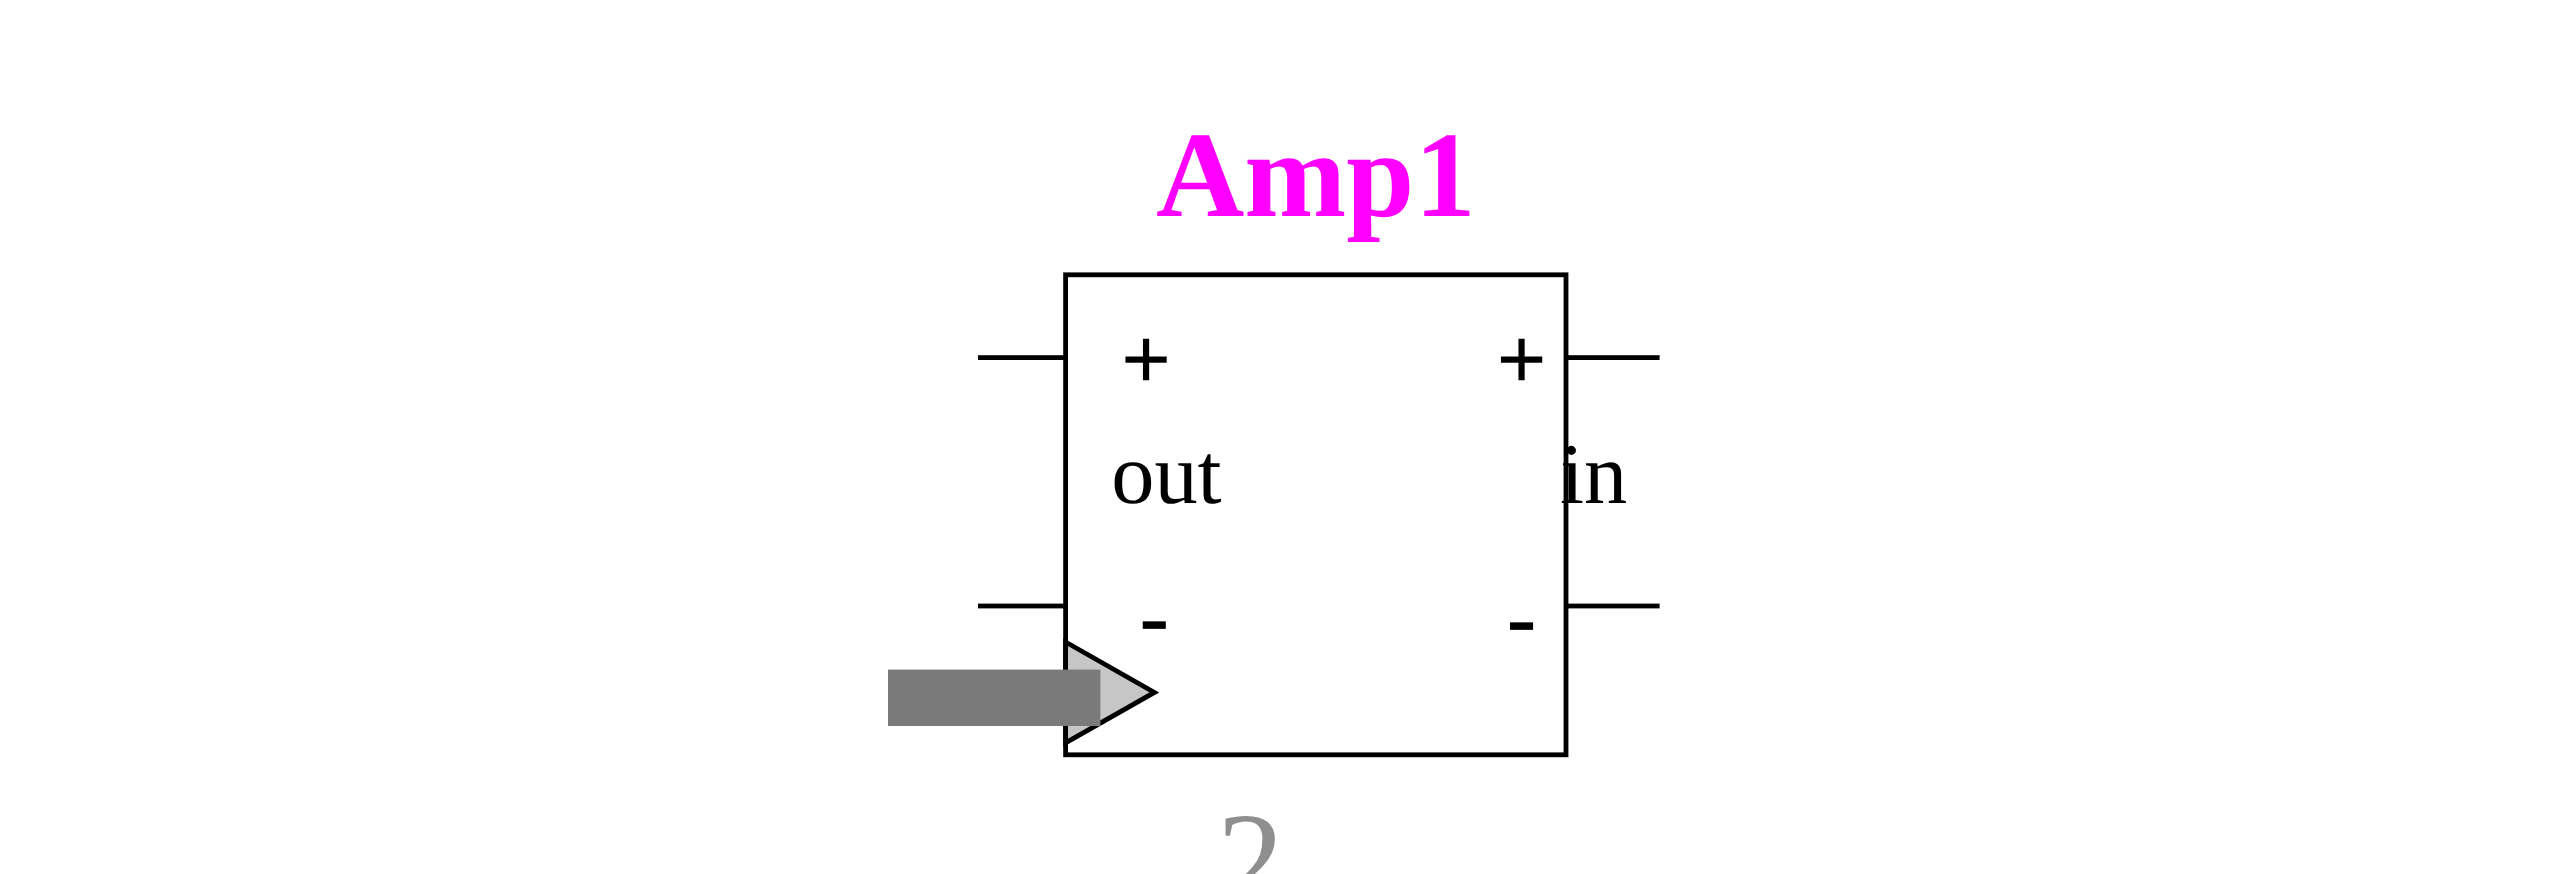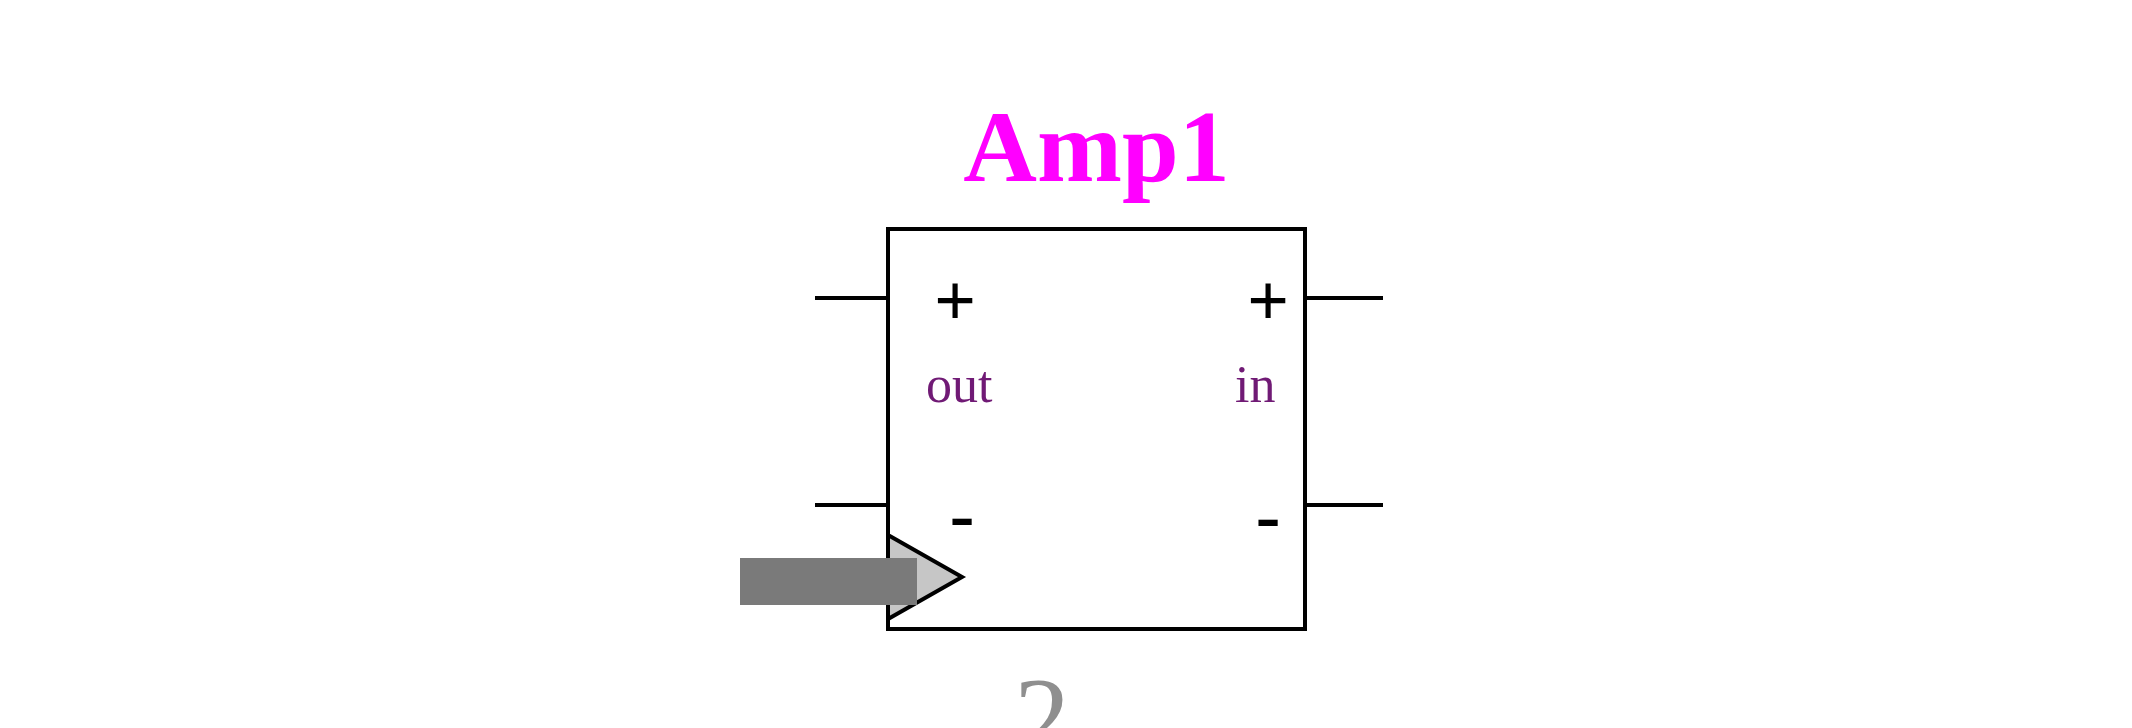--- a/index.html
+++ b/index.html
@@ -39,23 +39,23 @@
   .sign {
     transform: translate(-50%, -50%);
     font-size: 74px; font-weight: bold;
     color: #000000; z-index: 2;
   }
   .sign-out-plus  { left: 955px;  top: 252px; }
   .sign-in-plus   { left: 1268px; top: 252px; }
   .sign-out-minus { left: 962px;  top: 466px; }
   .sign-in-minus  { left: 1268px; top: 467px; }
 
-  .port-label { font-size: 52px; color: #701a75; z-index: 2; }
+  .port-label { font-size: 72px; color: #000000; z-index: 2; }
   .label-out { left: 926px;  top: 311px; }
-  .label-in  { left: 1235px; top: 311px; }
+  .label-in  { left: 1300px; top: 311px; }
 
   .type-label {
     left: 974px; top: 503px;
     font-size: 74px; color: #000000; z-index: 2;
   }
 
   .index-label {
     left: 1042px; top: 613px;
     transform: translateX(-50%);
     font-size: 112px;

